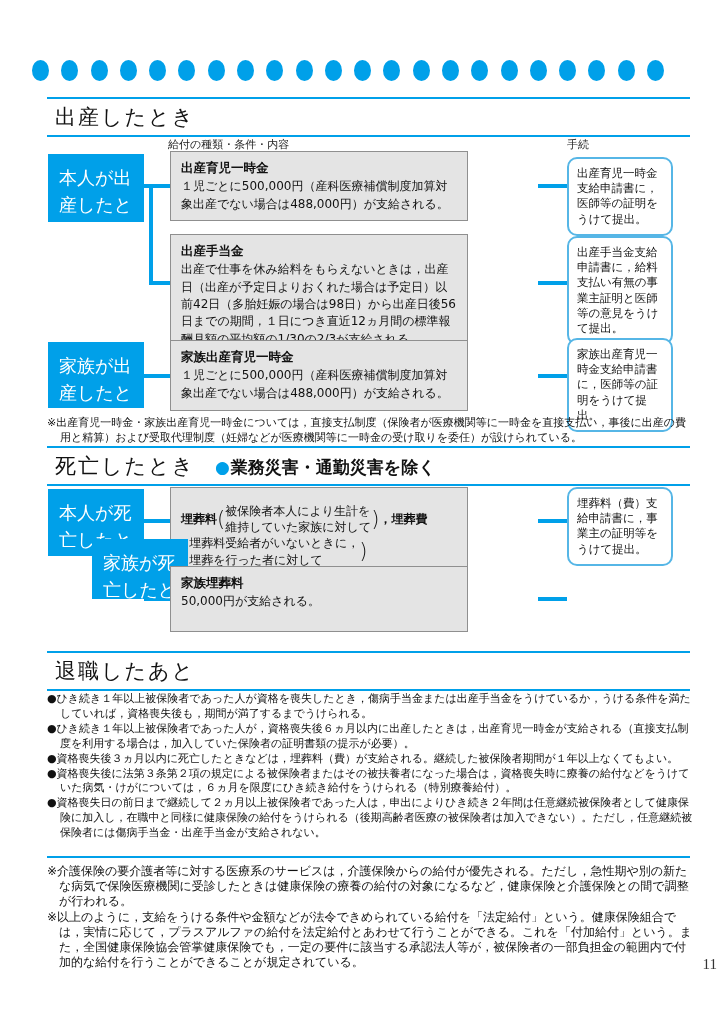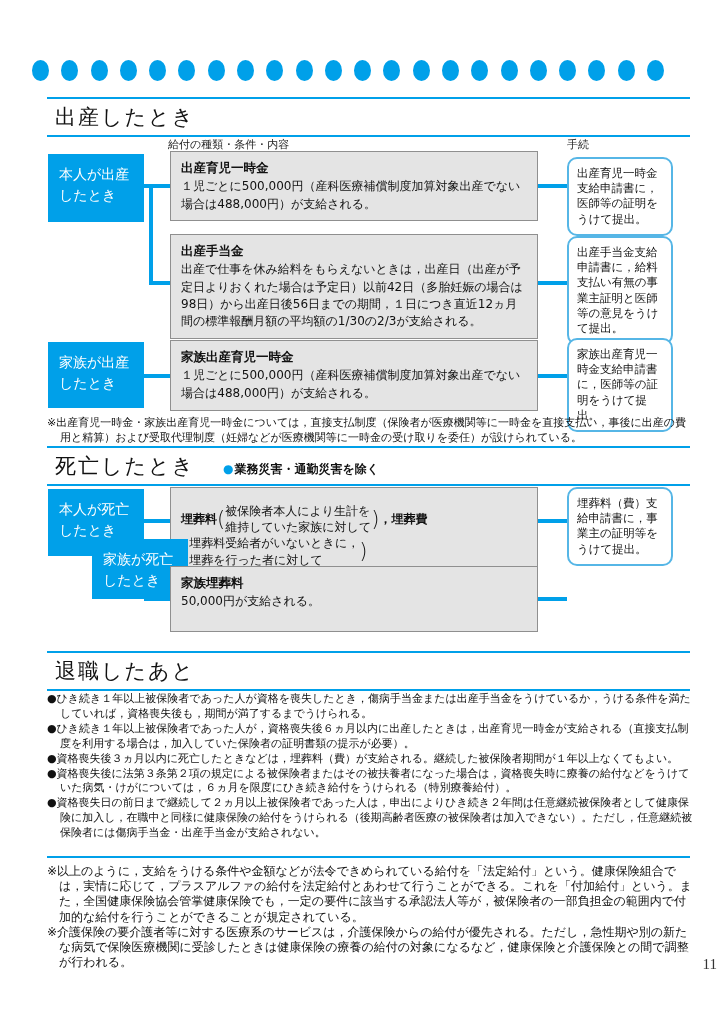--- a/index.html
+++ b/index.html
@@ -17,29 +17,29 @@
   }
   
   .dots{position:absolute;left:32px;top:60px;width:632px;height:21px;
     display:flex;justify-content:space-between;align-items:center;}
   .dot{width:17px;height:21px;border-radius:50%;background:var(--accent);flex:0 0 auto;}
   
   .sec-head{position:absolute;left:47px;width:643px;
     border-top:2px solid var(--accent);border-bottom:2px solid var(--accent);
     padding:4px 0 4px 8px;display:flex;align-items:baseline;}
   .sec-title{font-size:21px;letter-spacing:2px;color:#111;}
-  .sec-note{margin-left:28px;font-size:12px;font-weight:bold;color:#111;}
+  .sec-note{margin-left:20px;font-size:17px;font-weight:bold;color:#111;}
   .sec-note .blt{color:var(--accent);margin-right:1px;}
   
   .col-hd{position:absolute;top:137px;font-size:11px;color:#222;}
   
   .blue-box{position:absolute;left:48px;width:96px;background:var(--accent);
-    color:#fff;font-size:14px;line-height:1.5;padding:10px 6px 0 11px;}
+    color:#fff;font-size:18px;line-height:1.5;padding:10px 6px 0 11px;}
   
-  .gray-box{position:absolute;left:170px;width:368px;background:var(--gray-fill);
+  .gray-box{position:absolute;left:170px;width:298px;background:var(--gray-fill);
     border:1px solid var(--gray-border);padding:7px 10px;font-size:12px;line-height:1.45;color:#111;}
   .gray-box .ttl{font-weight:bold;font-size:12.5px;margin-bottom:1px;}
   
   .bubble{position:absolute;left:567px;width:106px;background:#fff;
     border:2px solid var(--bubble-border);border-radius:10px;
     padding:7px 8px;font-size:11.5px;line-height:1.32;color:#111;}
   
   .conn{position:absolute;background:var(--accent);height:4px;}
   .conn.vert{width:4px;}
   
@@ -170,18 +170,18 @@
       <div class="li">●ひき続き１年以上被保険者であった人が資格を喪失したとき，傷病手当金または出産手当金をうけているか，うける条件を満たしていれば，資格喪失後も，期間が満了するまでうけられる。</div>
       <div class="li">●ひき続き１年以上被保険者であった人が，資格喪失後６ヵ月以内に出産したときは，出産育児一時金が支給される（直接支払制度を利用する場合は，加入していた保険者の証明書類の提示が必要）。</div>
       <div class="li">●資格喪失後３ヵ月以内に死亡したときなどは，埋葬料（費）が支給される。継続した被保険者期間が１年以上なくてもよい。</div>
       <div class="li">●資格喪失後に法第３条第２項の規定による被保険者またはその被扶養者になった場合は，資格喪失時に療養の給付などをうけていた病気・けがについては，６ヵ月を限度にひき続き給付をうけられる（特別療養給付）。</div>
       <div class="li">●資格喪失日の前日まで継続して２ヵ月以上被保険者であった人は，申出によりひき続き２年間は任意継続被保険者として健康保険に加入し，在職中と同様に健康保険の給付をうけられる（後期高齢者医療の被保険者は加入できない）。ただし，任意継続被保険者には傷病手当金・出産手当金が支給されない。</div>
     </div>
 
   <div class="rule" style="top:856px;"></div>
 
   <div class="notes">
+      <div class="li">※介護保険の要介護者等に対する医療系のサービスは，介護保険からの給付が優先される。ただし，急性期や別の新たな病気で保険医療機関に受診したときは健康保険の療養の給付の対象になるなど，健康保険と介護保険との間で調整が行われる。</div>
       <div class="li">※以上のように，支給をうける条件や金額などが法令できめられている給付を「法定給付」という。健康保険組合では，実情に応じて，プラスアルファの給付を法定給付とあわせて行うことができる。これを「付加給付」という。また，全国健康保険協会管掌健康保険でも，一定の要件に該当する承認法人等が，被保険者の一部負担金の範囲内で付加的な給付を行うことができることが規定されている。</div>
-      <div class="li">※介護保険の要介護者等に対する医療系のサービスは，介護保険からの給付が優先される。ただし，急性期や別の新たな病気で保険医療機関に受診したときは健康保険の療養の給付の対象になるなど，健康保険と介護保険との間で調整が行われる。</div>
     </div>
 
   <div class="page-num">11</div>
 </div>
 
 </body></html>

